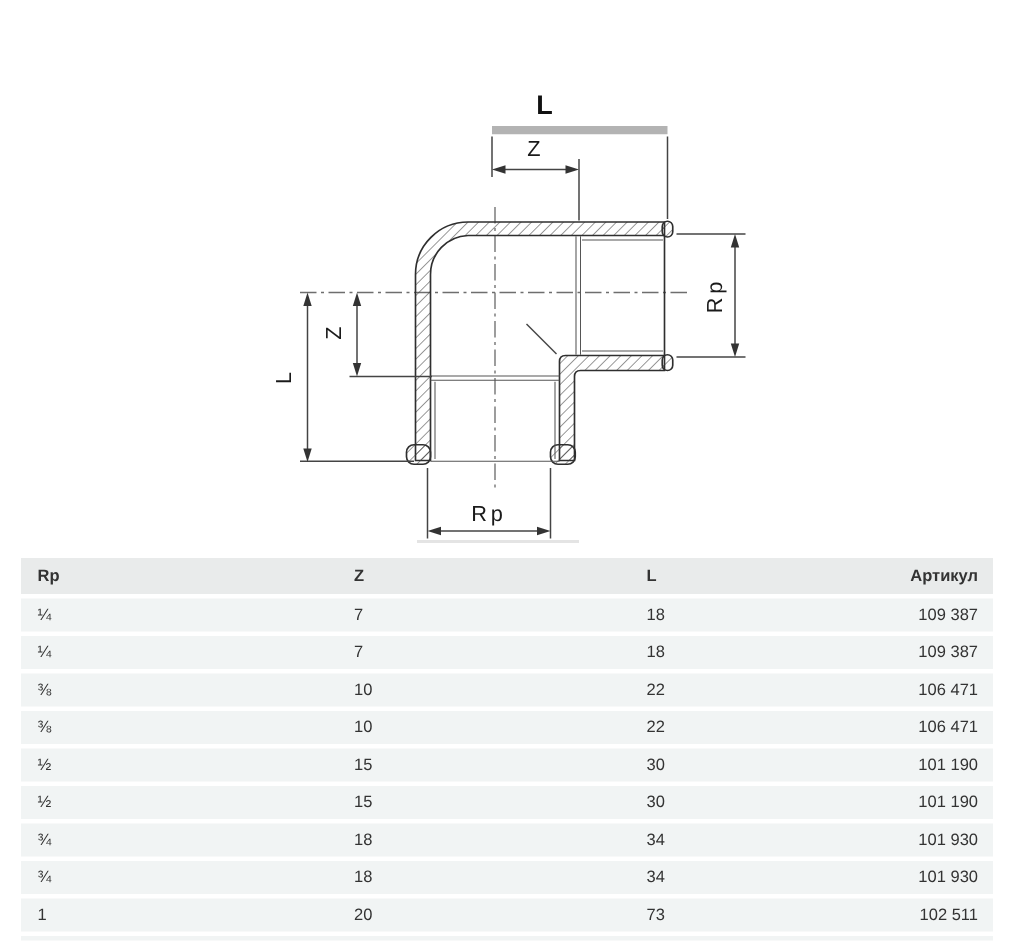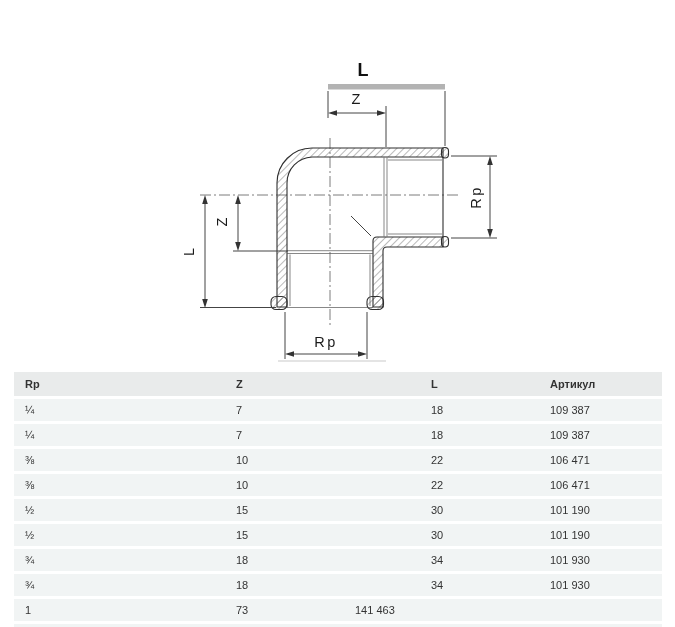--- a/index.html
+++ b/index.html
@@ -26,21 +26,21 @@
   }
   .tr {
     display:flex; align-items:center; height:22px; margin-top:3px;
     background:var(--row-bg,#f1f4f4);
   }
   .tr.head { height:24px; margin-top:0; background:var(--header-bg,#e9ebeb); font-weight:bold; }
   .td { box-sizing:border-box; white-space:nowrap; }
   .td.c1 { width:211px; padding-left:11px; }
   .td.c2 { width:195px; padding-left:11px; }
   .td.c3 { width:130px; padding-left:11px; }
-  .td.c4 { flex:1; padding-right:10px; }
+  .td.c4 { flex:1; text-align:right; padding-right:10px; }
   .tr.partial { height:3px; overflow:hidden; }
 </style>
 </head>
 <body style="--header-bg: #e9ebeb; --row-bg: #f1f4f4; --line-color: #2f2f2f;">
 
 <div class="drawing-wrap">
 <svg width="675" height="372" viewBox="0 0 675 372">
   <defs>
     <pattern id="hatch" width="5" height="5" patternUnits="userSpaceOnUse" patternTransform="rotate(45)">
       <line x1="0" y1="0" x2="0" y2="5" stroke="#3a3a3a" stroke-width="0.7"></line>
@@ -182,18 +182,19 @@
     <div class="td c4">101 930</div>
   </div>
   <div class="tr">
     <div class="td c1">¾</div>
     <div class="td c2">18</div>
     <div class="td c3">34</div>
     <div class="td c4">101 930</div>
   </div>
   <div class="tr">
     <div class="td c1">1</div>
+    <div class="td c2">20</div>
     <div class="td c3">73</div>
-    <div class="td c4">141 463</div>
+    <div class="td c4">102 511</div>
   </div>
 
   <div class="tr partial"></div>
 </div>
 
 </body></html>

